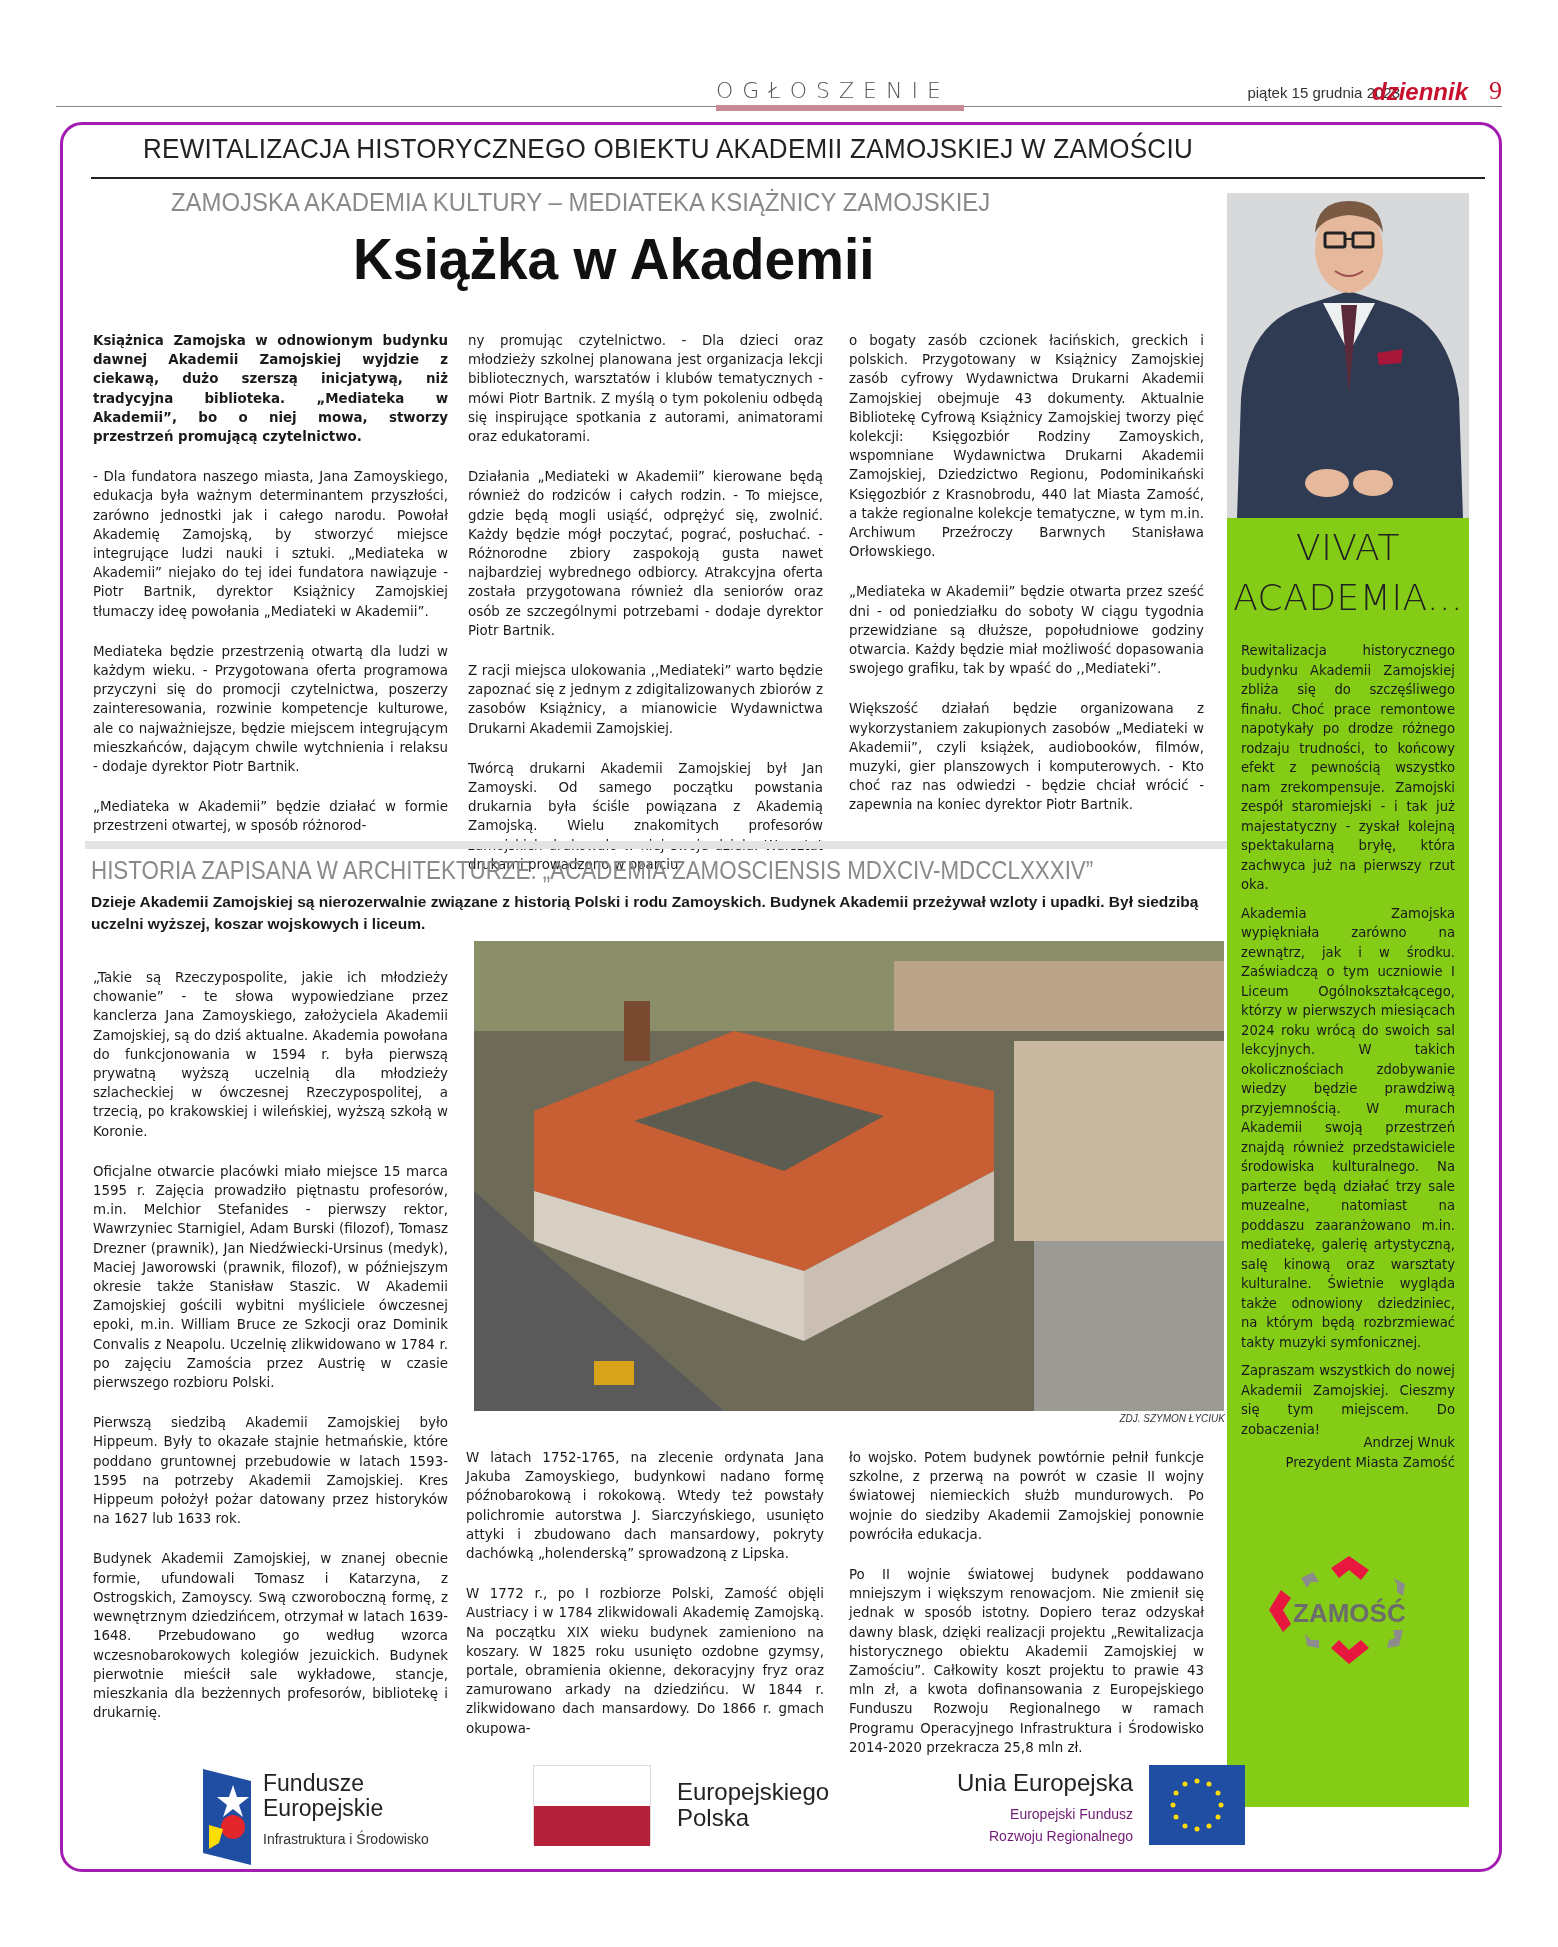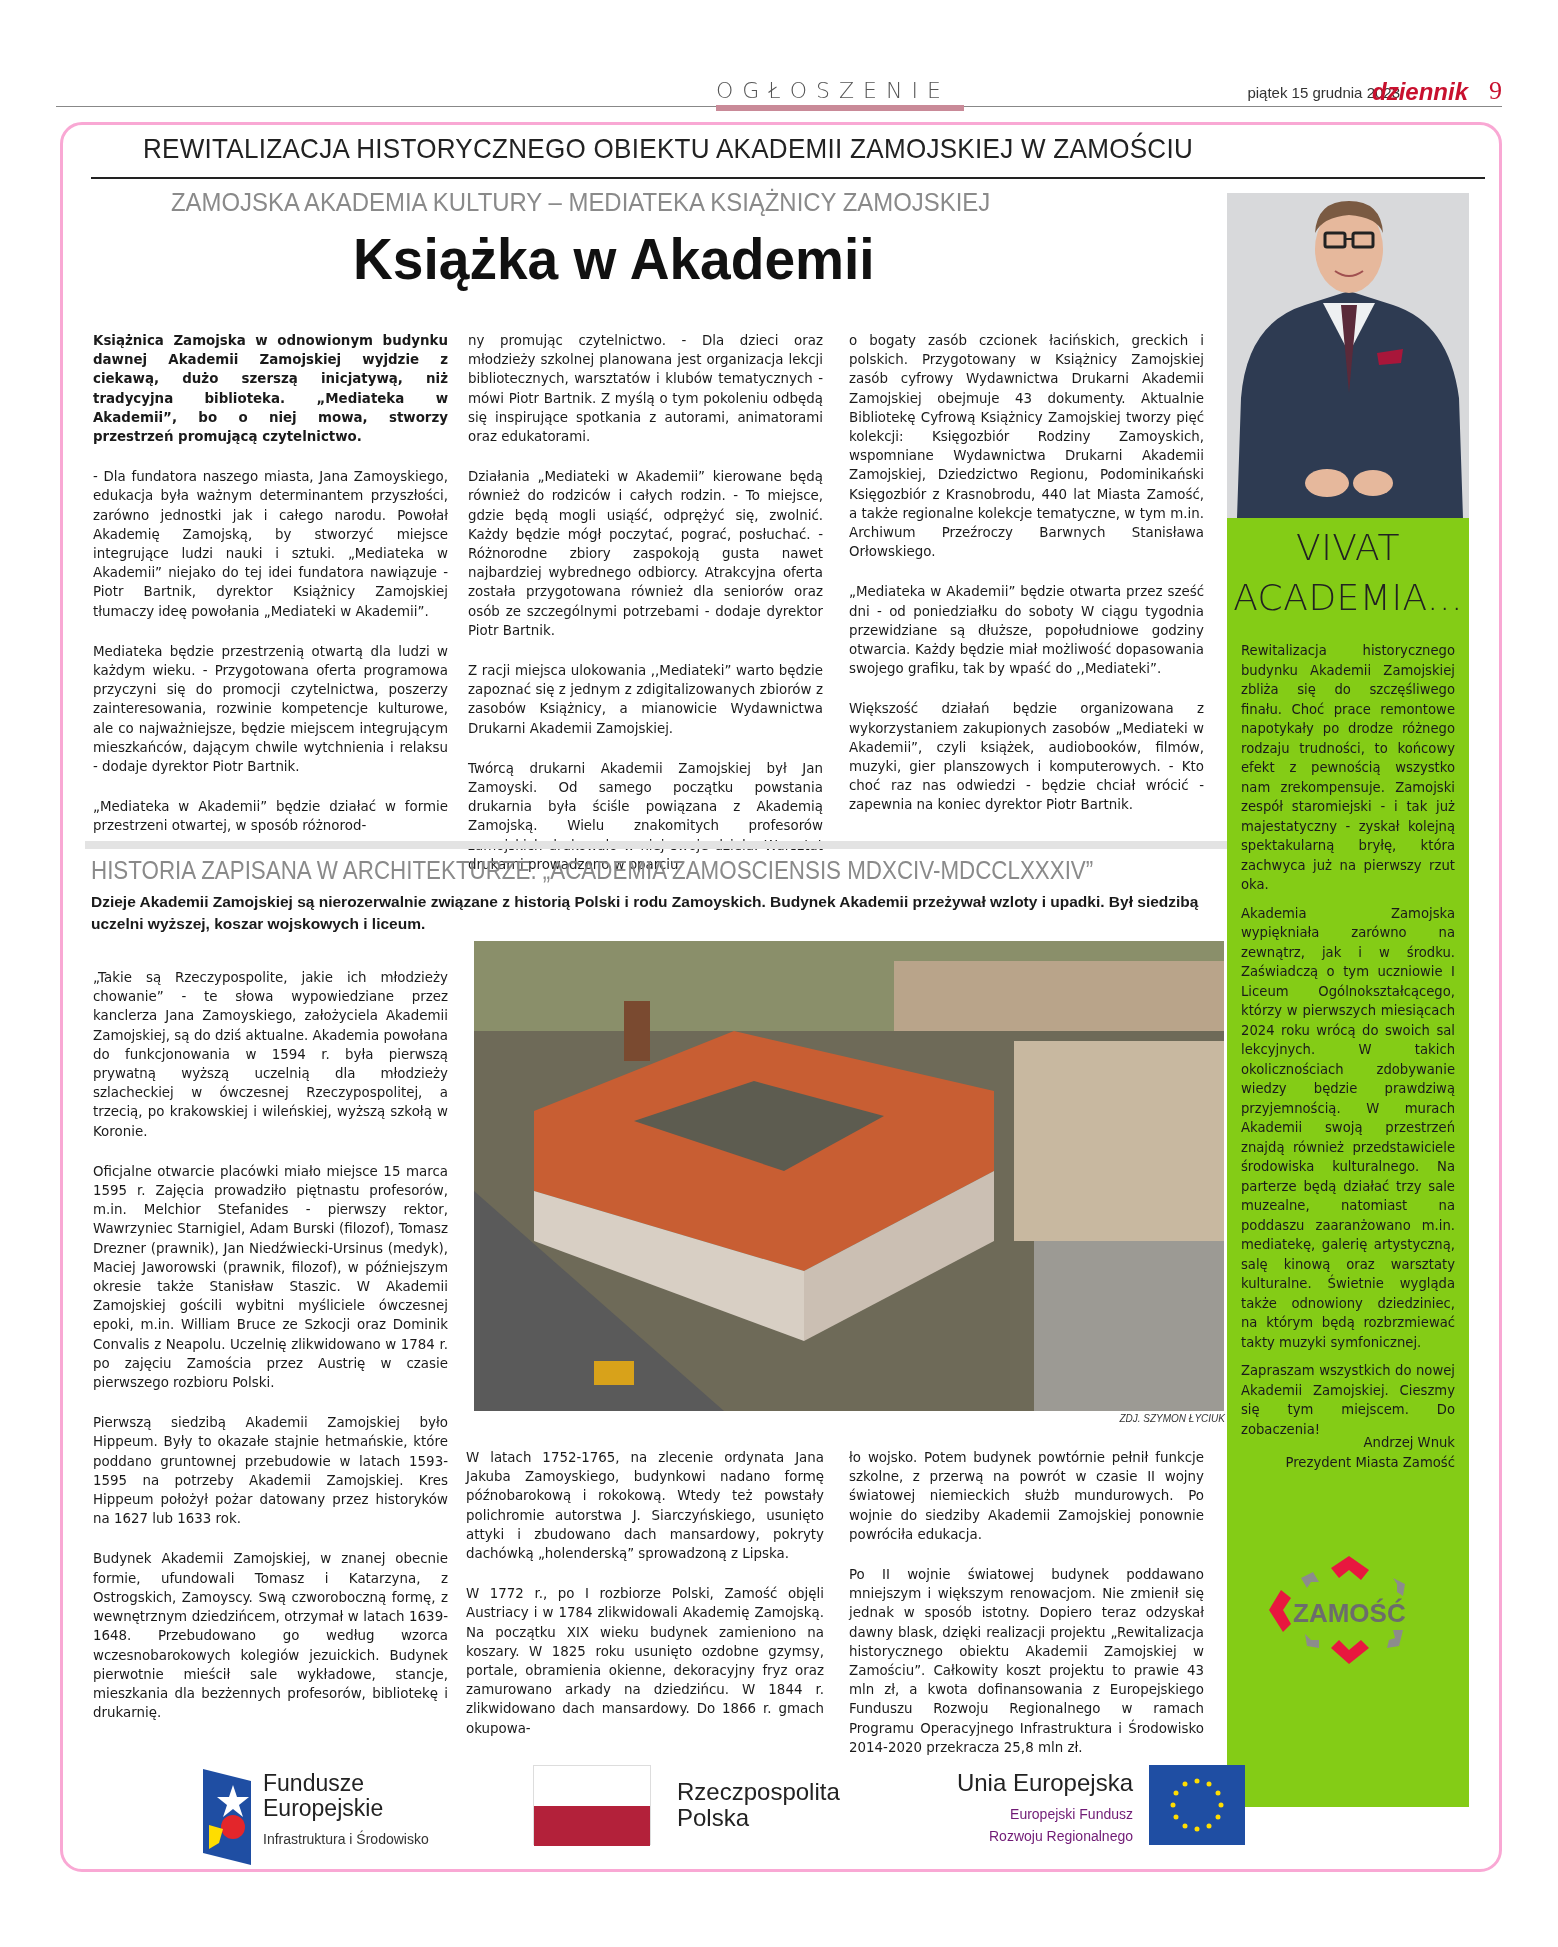--- a/index.html
+++ b/index.html
@@ -9,21 +9,21 @@
   
   .page-header { position: absolute; left: 56px; top: 78px; width: 1446px; height: 32px; }
   .page-header .rule { position: absolute; left: 0; right: 0; top: 28px; height: 1px; background: #888; }
   .section-label { position: absolute; left: 660px; top: 0; width: 248px; text-align: left; font-family: "DejaVu Sans", sans-serif; font-size: 22px; letter-spacing: 9px; color: #555; font-weight: 300; }
   .section-underline { position: absolute; left: 660px; top: 27px; width: 248px; height: 6px; background: #c98a98; }
   .date { position: absolute; right: 102px; top: 6px; font-family: "Liberation Sans", sans-serif; font-size: 15px; color: #333; }
   .brand { position: absolute; right: 34px; top: 0; font-family: "Liberation Sans", sans-serif; font-weight: bold; font-style: italic; font-size: 24px; color: #c8102e; }
   .page-num { position: absolute; right: 0; top: -2px; font-family: "Liberation Serif", serif; font-size: 26px; color: #c8102e; }
 
   
-  .frame { position: absolute; left: 60px; top: 122px; width: 1442px; height: 1750px; border: 3px solid #f9a8d4; border-radius: 22px; }
+  .frame { position: absolute; left: 60px; top: 122px; width: 1442px; height: 1750px; border: 3px solid #a21caf; border-radius: 22px; }
   .banner { position: absolute; left: 80px; top: 8px; font-family: "Liberation Sans", sans-serif; font-size: 28px; color: #222; letter-spacing: 0.3px; transform: scaleX(0.93); transform-origin: left; white-space: nowrap; }
   .banner-rule { position: absolute; left: 28px; right: 14px; top: 52px; height: 2px; background: #222; }
 
   .kicker { position: absolute; left: 108px; top: 62px; font-family: "Liberation Sans", sans-serif; font-size: 26px; color: #8a8a8a; white-space: nowrap; transform: scaleX(0.92); transform-origin: left; }
   .headline { position: absolute; left: 290px; top: 100px; font-family: "Liberation Sans", sans-serif; font-weight: bold; font-size: 58px; color: #111; white-space: nowrap; transform: scaleX(0.95); transform-origin: left; }
 
   .col { position: absolute; font-family: "DejaVu Sans", sans-serif; font-size: 13.4px; line-height: 19.2px; text-align: justify; color: #1a1a1a; hyphens: auto; }
   .col p { margin-bottom: 8px; margin-top: 21px; }
   .col p.lead { font-weight: bold; }
 
@@ -188,21 +188,21 @@
       </div>
       <div class="fe-sub">Infrastruktura i Środowisko</div>
     </div>
 
     <div class="rp-logo">
       <div class="flag">
         <div class="white"></div>
           <div class="red"></div>
       </div>
       <div class="rp-name">
-        <div>Rzeczpospolita</div>
+        <div>Europejskiego</div>
         <div>Polska</div>
       </div>
     </div>
 
     <div class="ue-logo">
       <div class="ue-title">Unia Europejska</div>
       <div class="ue-sub">
         <div>Europejski Fundusz</div>
         <div>Rozwoju Regionalnego</div>
       </div>

